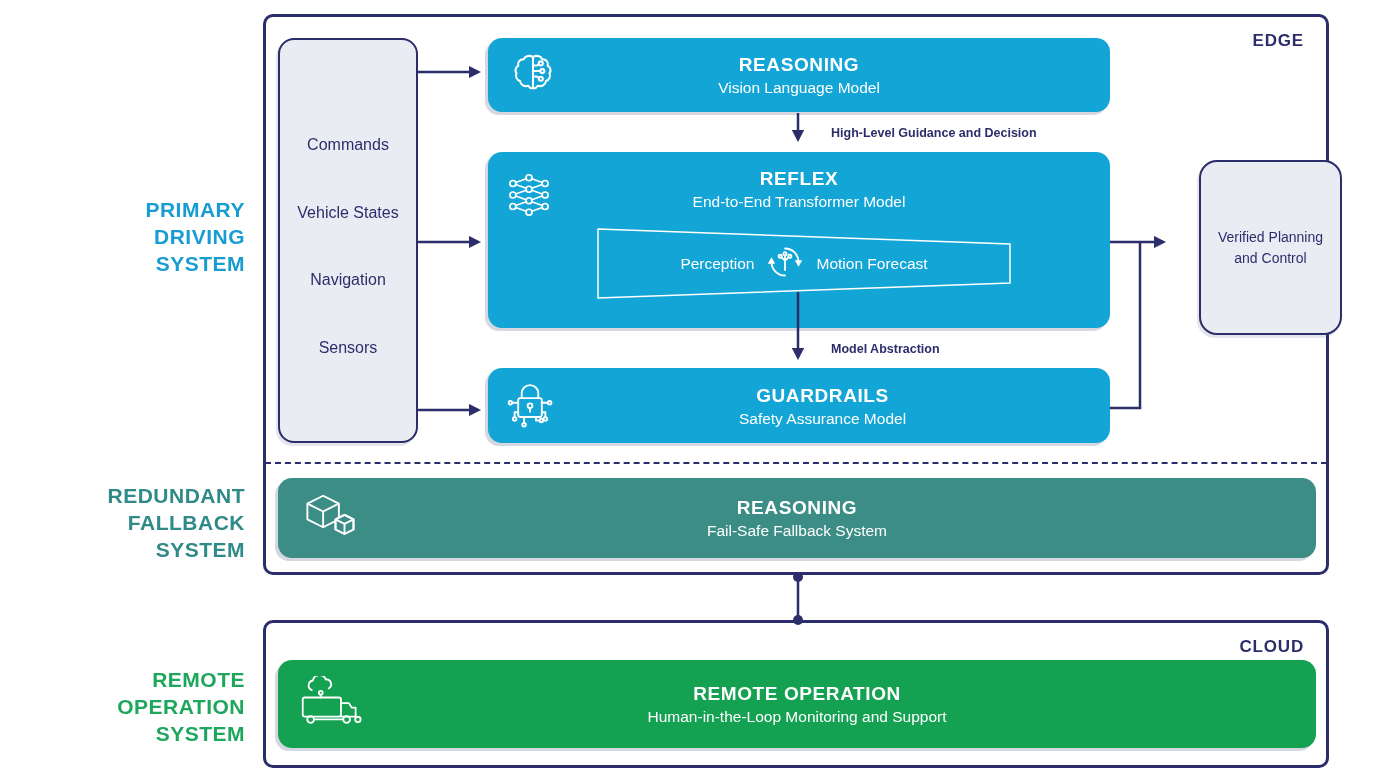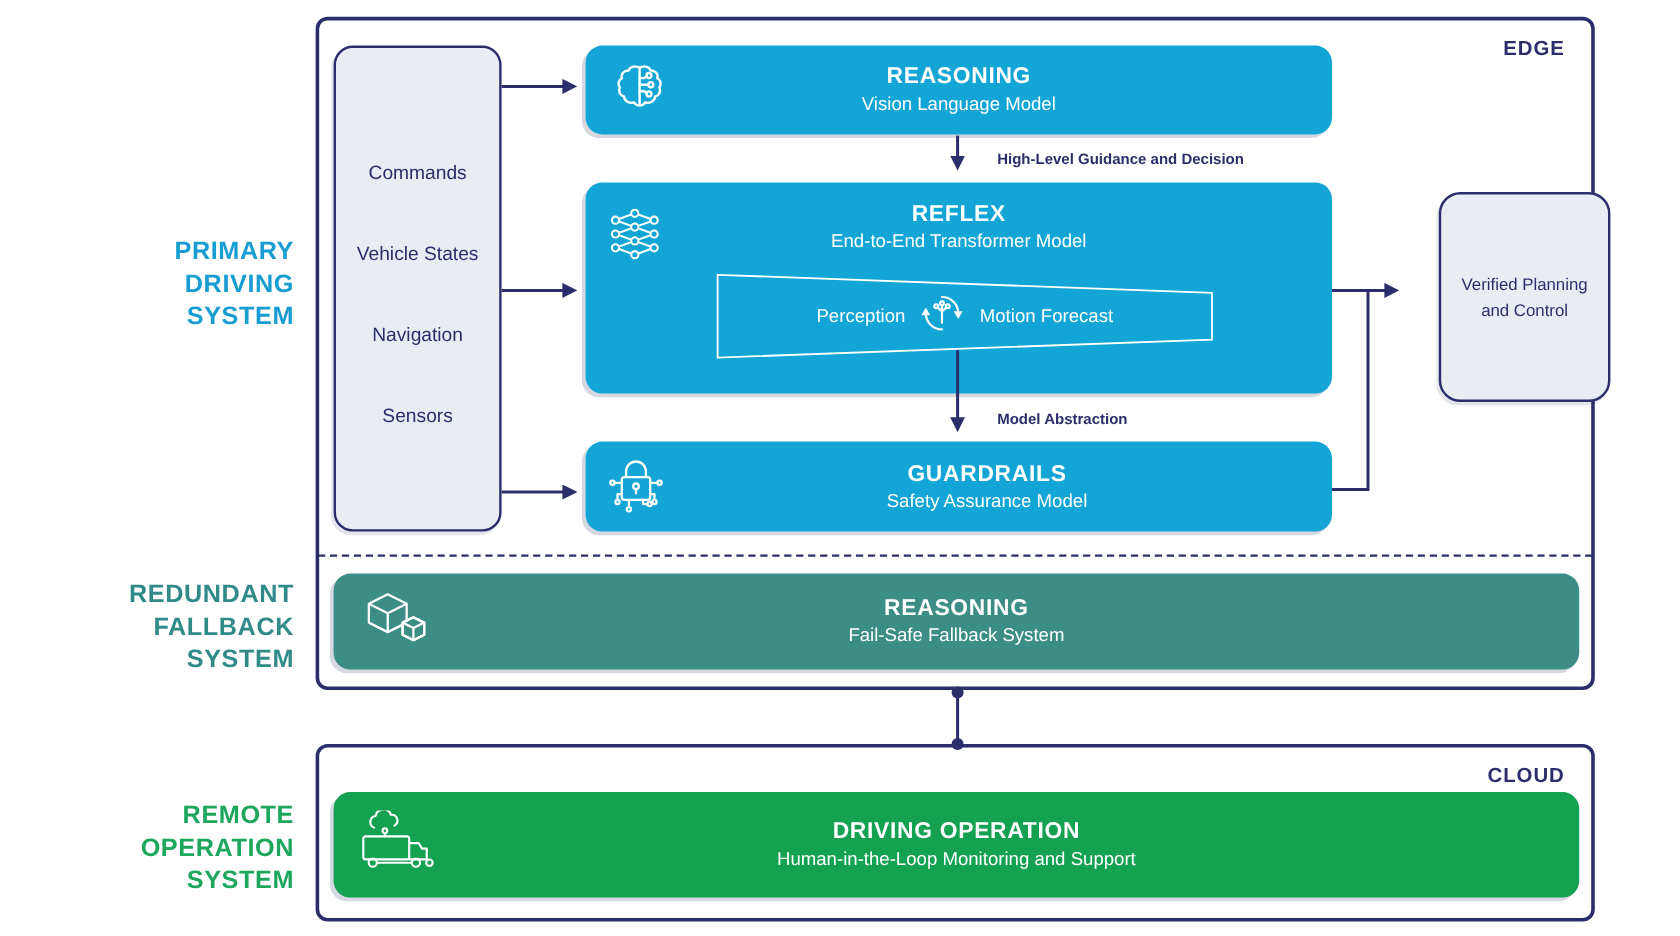--- a/index.html
+++ b/index.html
@@ -235,21 +235,21 @@
           <path d="M22 16.5 V19"></path>
         <rect x="6" y="19" width="34" height="17" rx="1.8"></rect>
         <path d="M40 24 H47 L49.5 28 H53 V36 H40"></path>
         <circle cx="13" cy="38.5" r="3"></circle>
           <circle cx="45" cy="38.5" r="3"></circle>
           <circle cx="55" cy="38.5" r="2.4"></circle>
         <path d="M16.5 38.5 H41.5"></path>
       </svg>
     </span>
     <div class="titles">
-      <div class="title">DRIVING OPERATION</div>
+      <div class="title">REMOTE OPERATION</div>
       <div class="subtitle">Human-in-the-Loop Monitoring and Support</div>
     </div>
   </div>
 
   <div class="arrow-label hlg">High-Level Guidance and Decision</div>
   <div class="arrow-label scene">Model Abstraction</div>
 
   <svg class="overlay" width="1400" height="780" viewBox="0 0 1400 780">
     <defs>
       <marker id="ah" viewBox="0 0 10 10" refX="7.5" refY="5" markerWidth="5" markerHeight="5" orient="auto">

